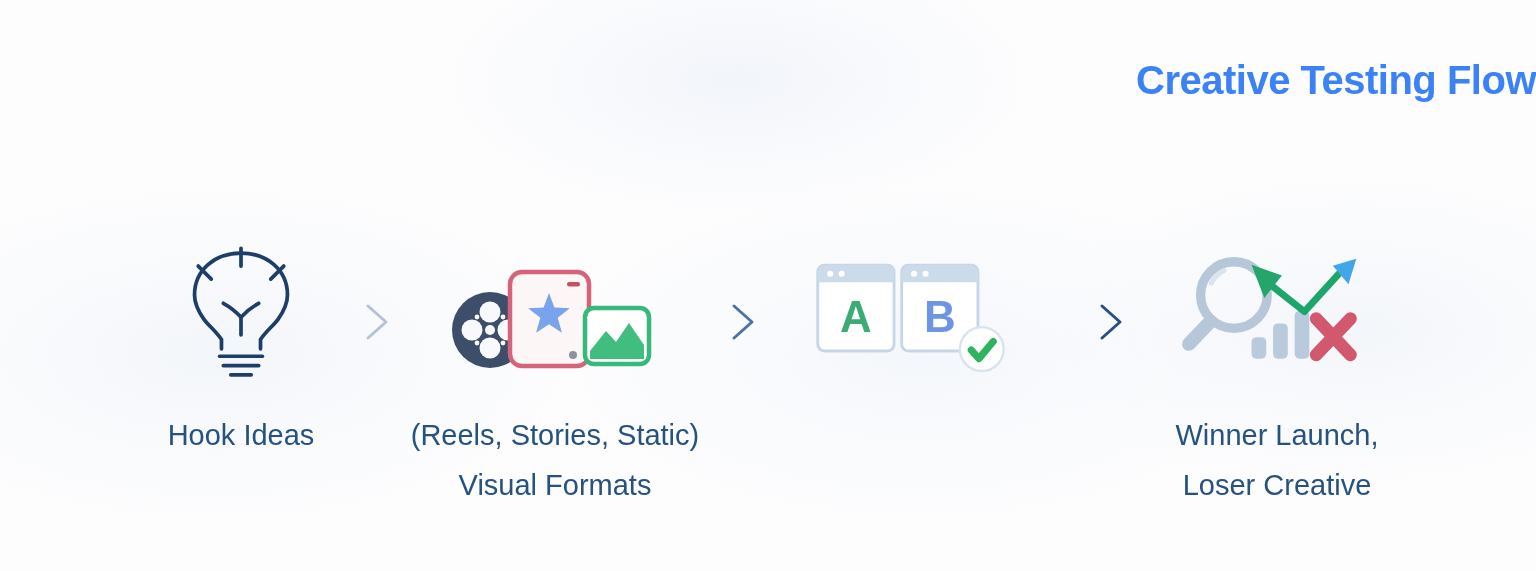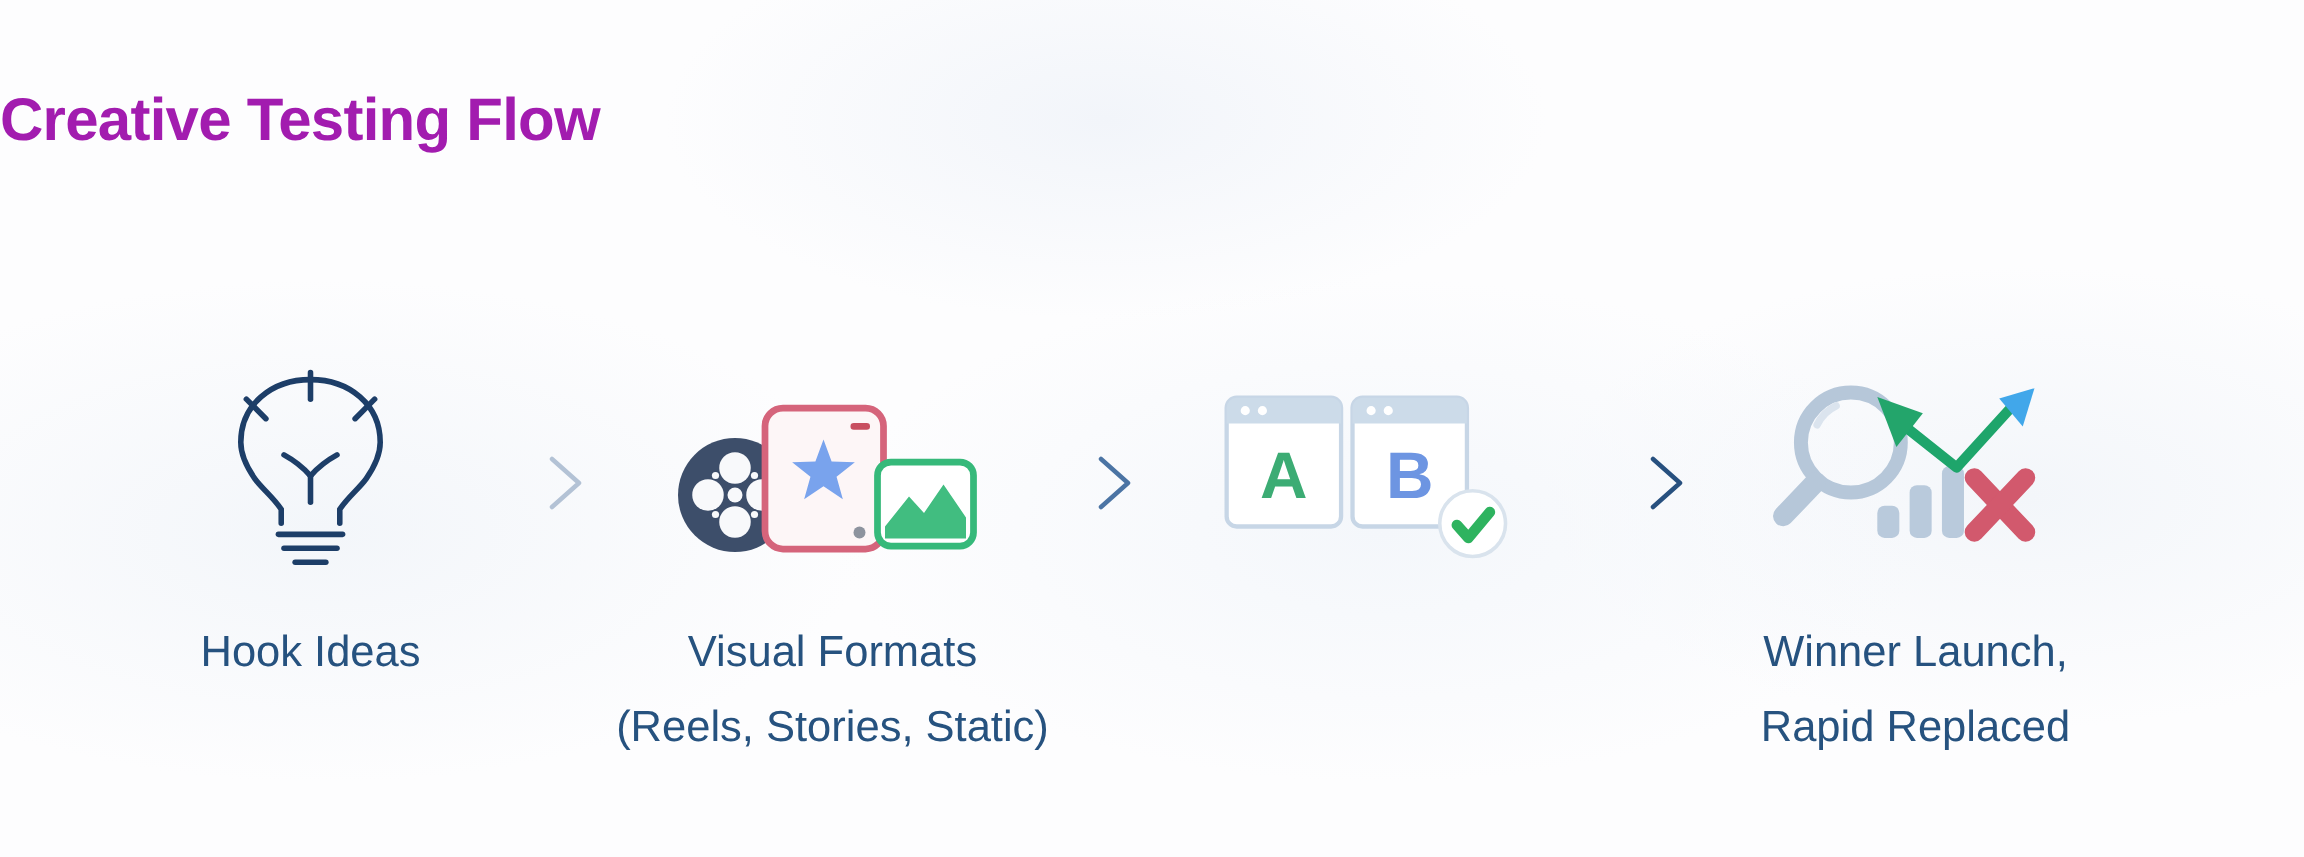--- a/index.html
+++ b/index.html
@@ -9,27 +9,27 @@
     background:
       radial-gradient(420px 190px at 48% 14%, #f2f5fa 0%, rgba(242,245,250,0) 70%),
       radial-gradient(520px 240px at 14% 62%, #f3f6fa 0%, rgba(243,246,250,0) 70%),
       radial-gradient(520px 240px at 60% 62%, #f4f7fb 0%, rgba(244,247,251,0) 70%),
       radial-gradient(460px 220px at 88% 58%, #f3f6fa 0%, rgba(243,246,250,0) 70%),
       #fdfdfe;
     position:relative;
   }
   .title{
     position:absolute;left:0;top:58px;width:100%;
-    text-align:left;font-size:40px;font-weight:700;
-    color:#a21caf;letter-spacing:-0.5px;
+    text-align:right;font-size:40px;font-weight:700;
+    color:#3b82f6;letter-spacing:-0.5px;
   }
   .step{position:absolute;top:230px;text-align:center;}
   .icon-area{height:180px;display:flex;align-items:center;justify-content:center;}
   .label{font-size:29px;line-height:50px;color:#26527f;}
-  #step1{left:47px;width:320px;}
+  #step1{left:81px;width:320px;}
   #step2{left:395px;width:320px;}
   #step3{left:755px;width:320px;}
   #step4{left:1112px;width:330px;}
   .arrow{position:absolute;top:300px;width:86px;height:44px;}
   #arrow1{left:322px;}
   #arrow2{left:688px;}
   #arrow3{left:1056px;}
   svg{display:block;}
   .ab-letter{font-family:"Liberation Sans", sans-serif;font-weight:700;font-size:46px;}
 </style>
@@ -97,22 +97,22 @@
         <path d="M101,30 L106.4,44.6 L121.9,45.2 L109.7,54.8 L113.9,69.8 L101,61.2 L88.1,69.8 L92.3,54.8 L80.1,45.2 L95.6,44.6 Z" fill="#79a3ed"></path>
         <circle cx="125" cy="92" r="4" fill="#8d939e"></circle>
       </g>
 
       <g>
         <rect x="137" y="45" width="64" height="56" rx="9" fill="#ffffff" stroke="#36b97a" stroke-width="4.5"></rect>
         <path d="M142,96 L142,88 L158,68 L168,79 L181,60 L196,82 L196,96 Z" fill="#41bd80"></path>
       </g>
     </svg>
   </div>
+  <div class="label">(Reels, Stories, Static)</div>
   <div class="label">Visual Formats</div>
-  <div class="label">(Reels, Stories, Static)</div>
 </div>
 
 <div class="arrow" id="arrow2">
   <svg width="86" height="44" viewBox="0 0 86 44">
     <defs>
       <linearGradient id="gA2" x1="0" y1="0" x2="1" y2="0">
         <stop offset="0" stop-color="#dde4ee"></stop>
           <stop offset="1" stop-color="#4b74a4"></stop>
       </linearGradient>
     </defs>
@@ -184,14 +184,14 @@
         <polygon points="181,10 157,17 173,36" fill="#41a7ea"></polygon>
       </g>
 
       <g stroke="#d2596d" stroke-width="13" stroke-linecap="round">
         <line x1="140" y1="71" x2="175" y2="108"></line>
         <line x1="175" y1="71" x2="140" y2="108"></line>
       </g>
     </svg>
   </div>
   <div class="label">Winner Launch,</div>
-  <div class="label">Rapid Replaced</div>
+  <div class="label">Loser Creative</div>
 </div>
 
 </body></html>

